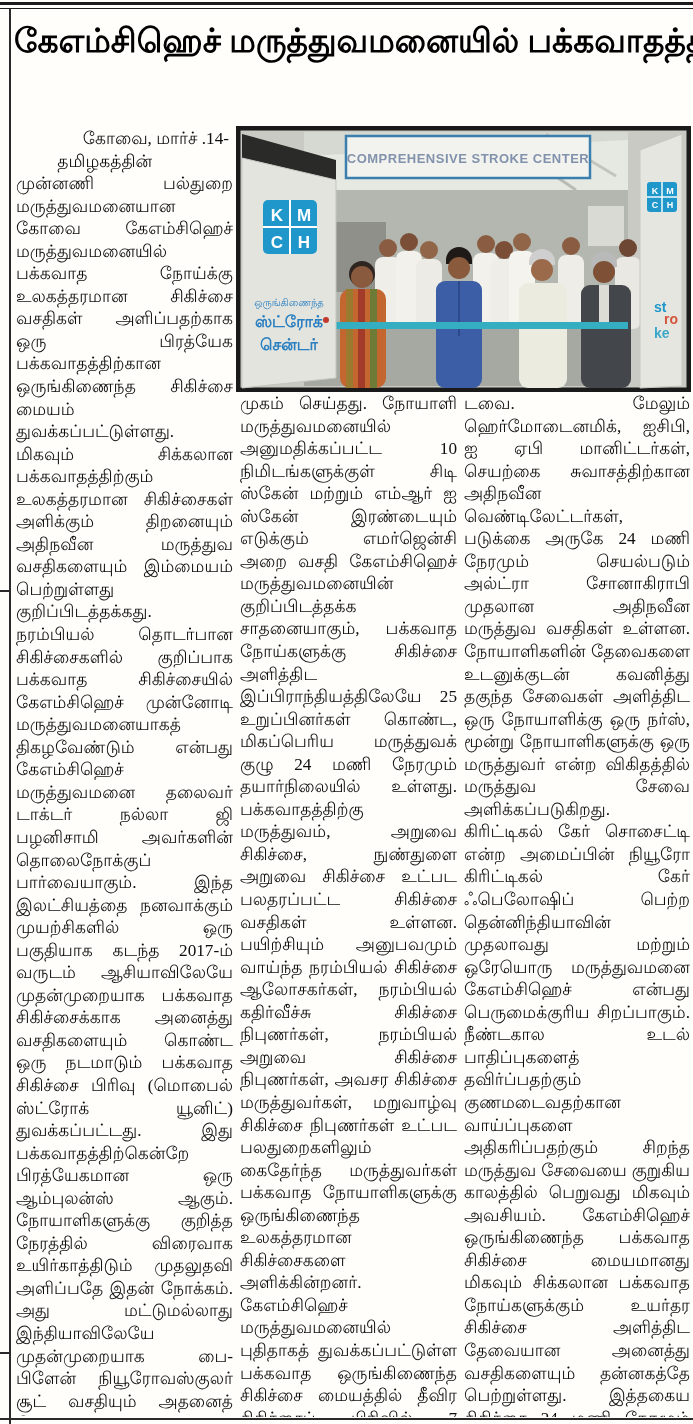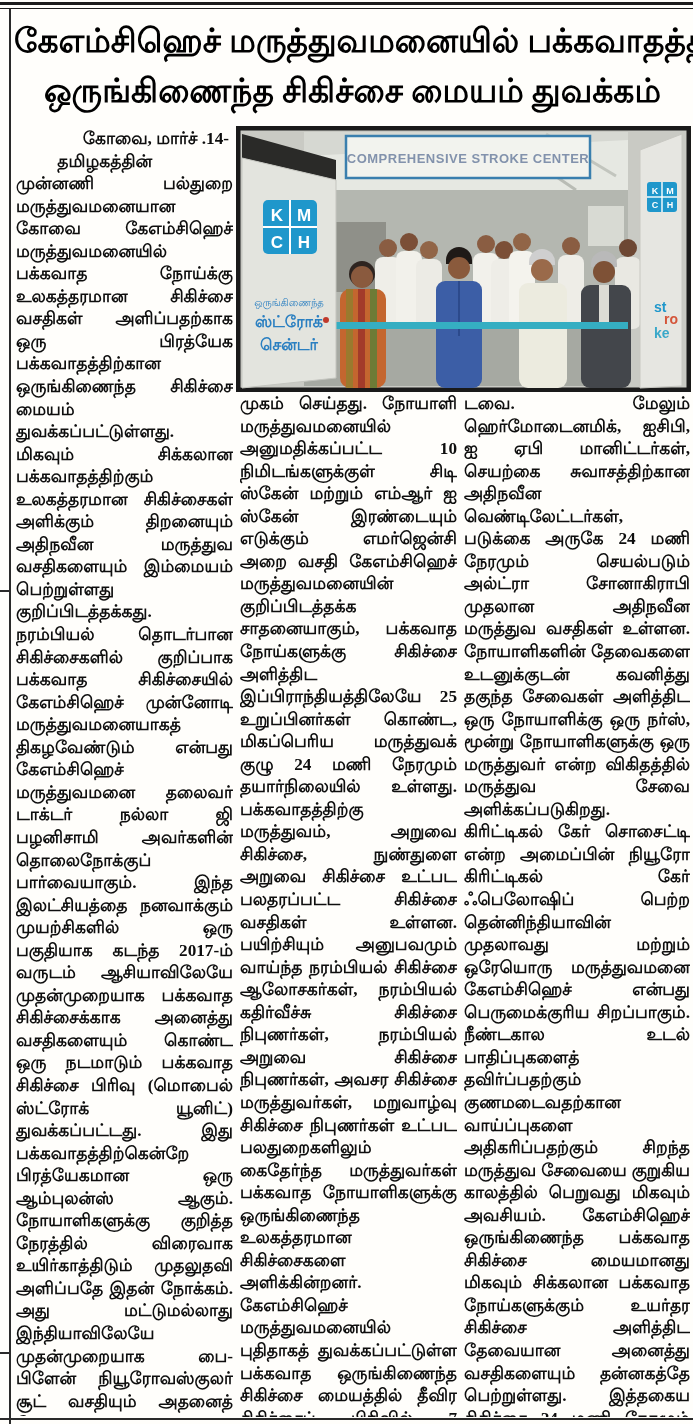--- a/index.html
+++ b/index.html
@@ -24,21 +24,20 @@
     text-align:center;font-weight:bold;font-size:33px;line-height:50px;
     color:#000;letter-spacing:0px;
   }
   .headline .hl-line{white-space:nowrap;}
 
   .col{
     position:absolute;
     font-size:17.2px;line-height:22.55px;
     text-align:justify;text-justify:inter-word;
     overflow:hidden;
-    font-weight:bold;
   }
   .col-left{left:16px;top:128px;width:217px;height:1288px;}
   .col-mid{left:240px;top:393px;width:217px;height:1024px;}
   .col-right{left:464px;top:393px;width:226px;height:1024px;}
   .dateline{text-align:right;padding-right:4px;}
   .body-start{text-indent:2.4em;}
   p{margin:0;}
 
   .photo-wrap{
     position:absolute;left:236px;top:126px;width:455px;height:266px;
@@ -52,21 +51,20 @@
 
   <div class="rule-top-1"></div>
   <div class="rule-top-2"></div>
   <div class="rule-left"></div>
   <div class="tick tick1"></div>
   <div class="tick tick2"></div>
   <div class="rule-bottom"></div>
 
   <div class="headline">
     <div class="hl-line">கேஎம்சிஹெச் மருத்துவமனையில் பக்கவாதத்திற்கான</div>
-    <div class="hl-line">ஒருங்கிணைந்த சிகிச்சை மையம் துவக்கம்</div>
   </div>
 
   <div class="col col-left">
     <p class="dateline">கோவை, மார்ச் .14-</p>
     <p class="body-start">தமிழகத்தின் முன்னணி பல்துறை மருத்துவமனையான கோவை கேஎம்சிஹெச் மருத்துவமனையில் பக்கவாத நோய்க்கு உலகத்தரமான சிகிச்சை வசதிகள் அளிப்பதற்காக ஒரு பிரத்யேக பக்கவாதத்திற்கான ஒருங்கிணைந்த சிகிச்சை மையம் துவக்கப்பட்டுள்ளது. மிகவும் சிக்கலான பக்கவாதத்திற்கும் உலகத்தரமான சிகிச்சைகள் அளிக்கும் திறனையும் அதிநவீன மருத்துவ வசதிகளையும் இம்மையம் பெற்றுள்ளது குறிப்பிடத்தக்கது. நரம்பியல் தொடர்பான சிகிச்சைகளில் குறிப்பாக பக்கவாத சிகிச்சையில் கேஎம்சிஹெச் முன்னோடி மருத்துவமனையாகத் திகழவேண்டும் என்பது கேஎம்சிஹெச் மருத்துவமனை தலைவர் டாக்டர் நல்லா ஜி பழனிசாமி அவர்களின் தொலைநோக்குப் பார்வையாகும். இந்த இலட்சியத்தை நனவாக்கும் முயற்சிகளில் ஒரு பகுதியாக கடந்த 2017-ம் வருடம் ஆசியாவிலேயே முதன்முறையாக பக்கவாத சிகிச்சைக்காக அனைத்து வசதிகளையும் கொண்ட ஒரு நடமாடும் பக்கவாத சிகிச்சை பிரிவு (மொபைல் ஸ்ட்ரோக் யூனிட்) துவக்கப்பட்டது. இது பக்கவாதத்திற்கென்றே பிரத்யேகமான ஒரு ஆம்புலன்ஸ் ஆகும். நோயாளிகளுக்கு குறித்த நேரத்தில் விரைவாக உயிர்காத்திடும் முதலுதவி அளிப்பதே இதன் நோக்கம். அது மட்டுமல்லாது இந்தியாவிலேயே முதன்முறையாக பை-பிளேன் நியூரோவஸ்குலர் சூட் வசதியும் அதனைத் தொடர்ந்து 2012-ம் ஆண்டு மிகப்பெரிய என்டிஎம் டிஸ்பிளே மானிட்டர் வசதியும் அறிமுகப்படுத்தப்பட்டதுமேலும் மூன்று வருடங்களுக்கு முன்னர் மூளையை அதிவேகமாக ஸ்கேன் செய்திடும் அதிவேக சிடி ஸ்கேனரை அறி</p>
   </div>
 
   <div class="photo-wrap">
     <svg viewBox="0 0 455 266" width="455" height="266">
 

